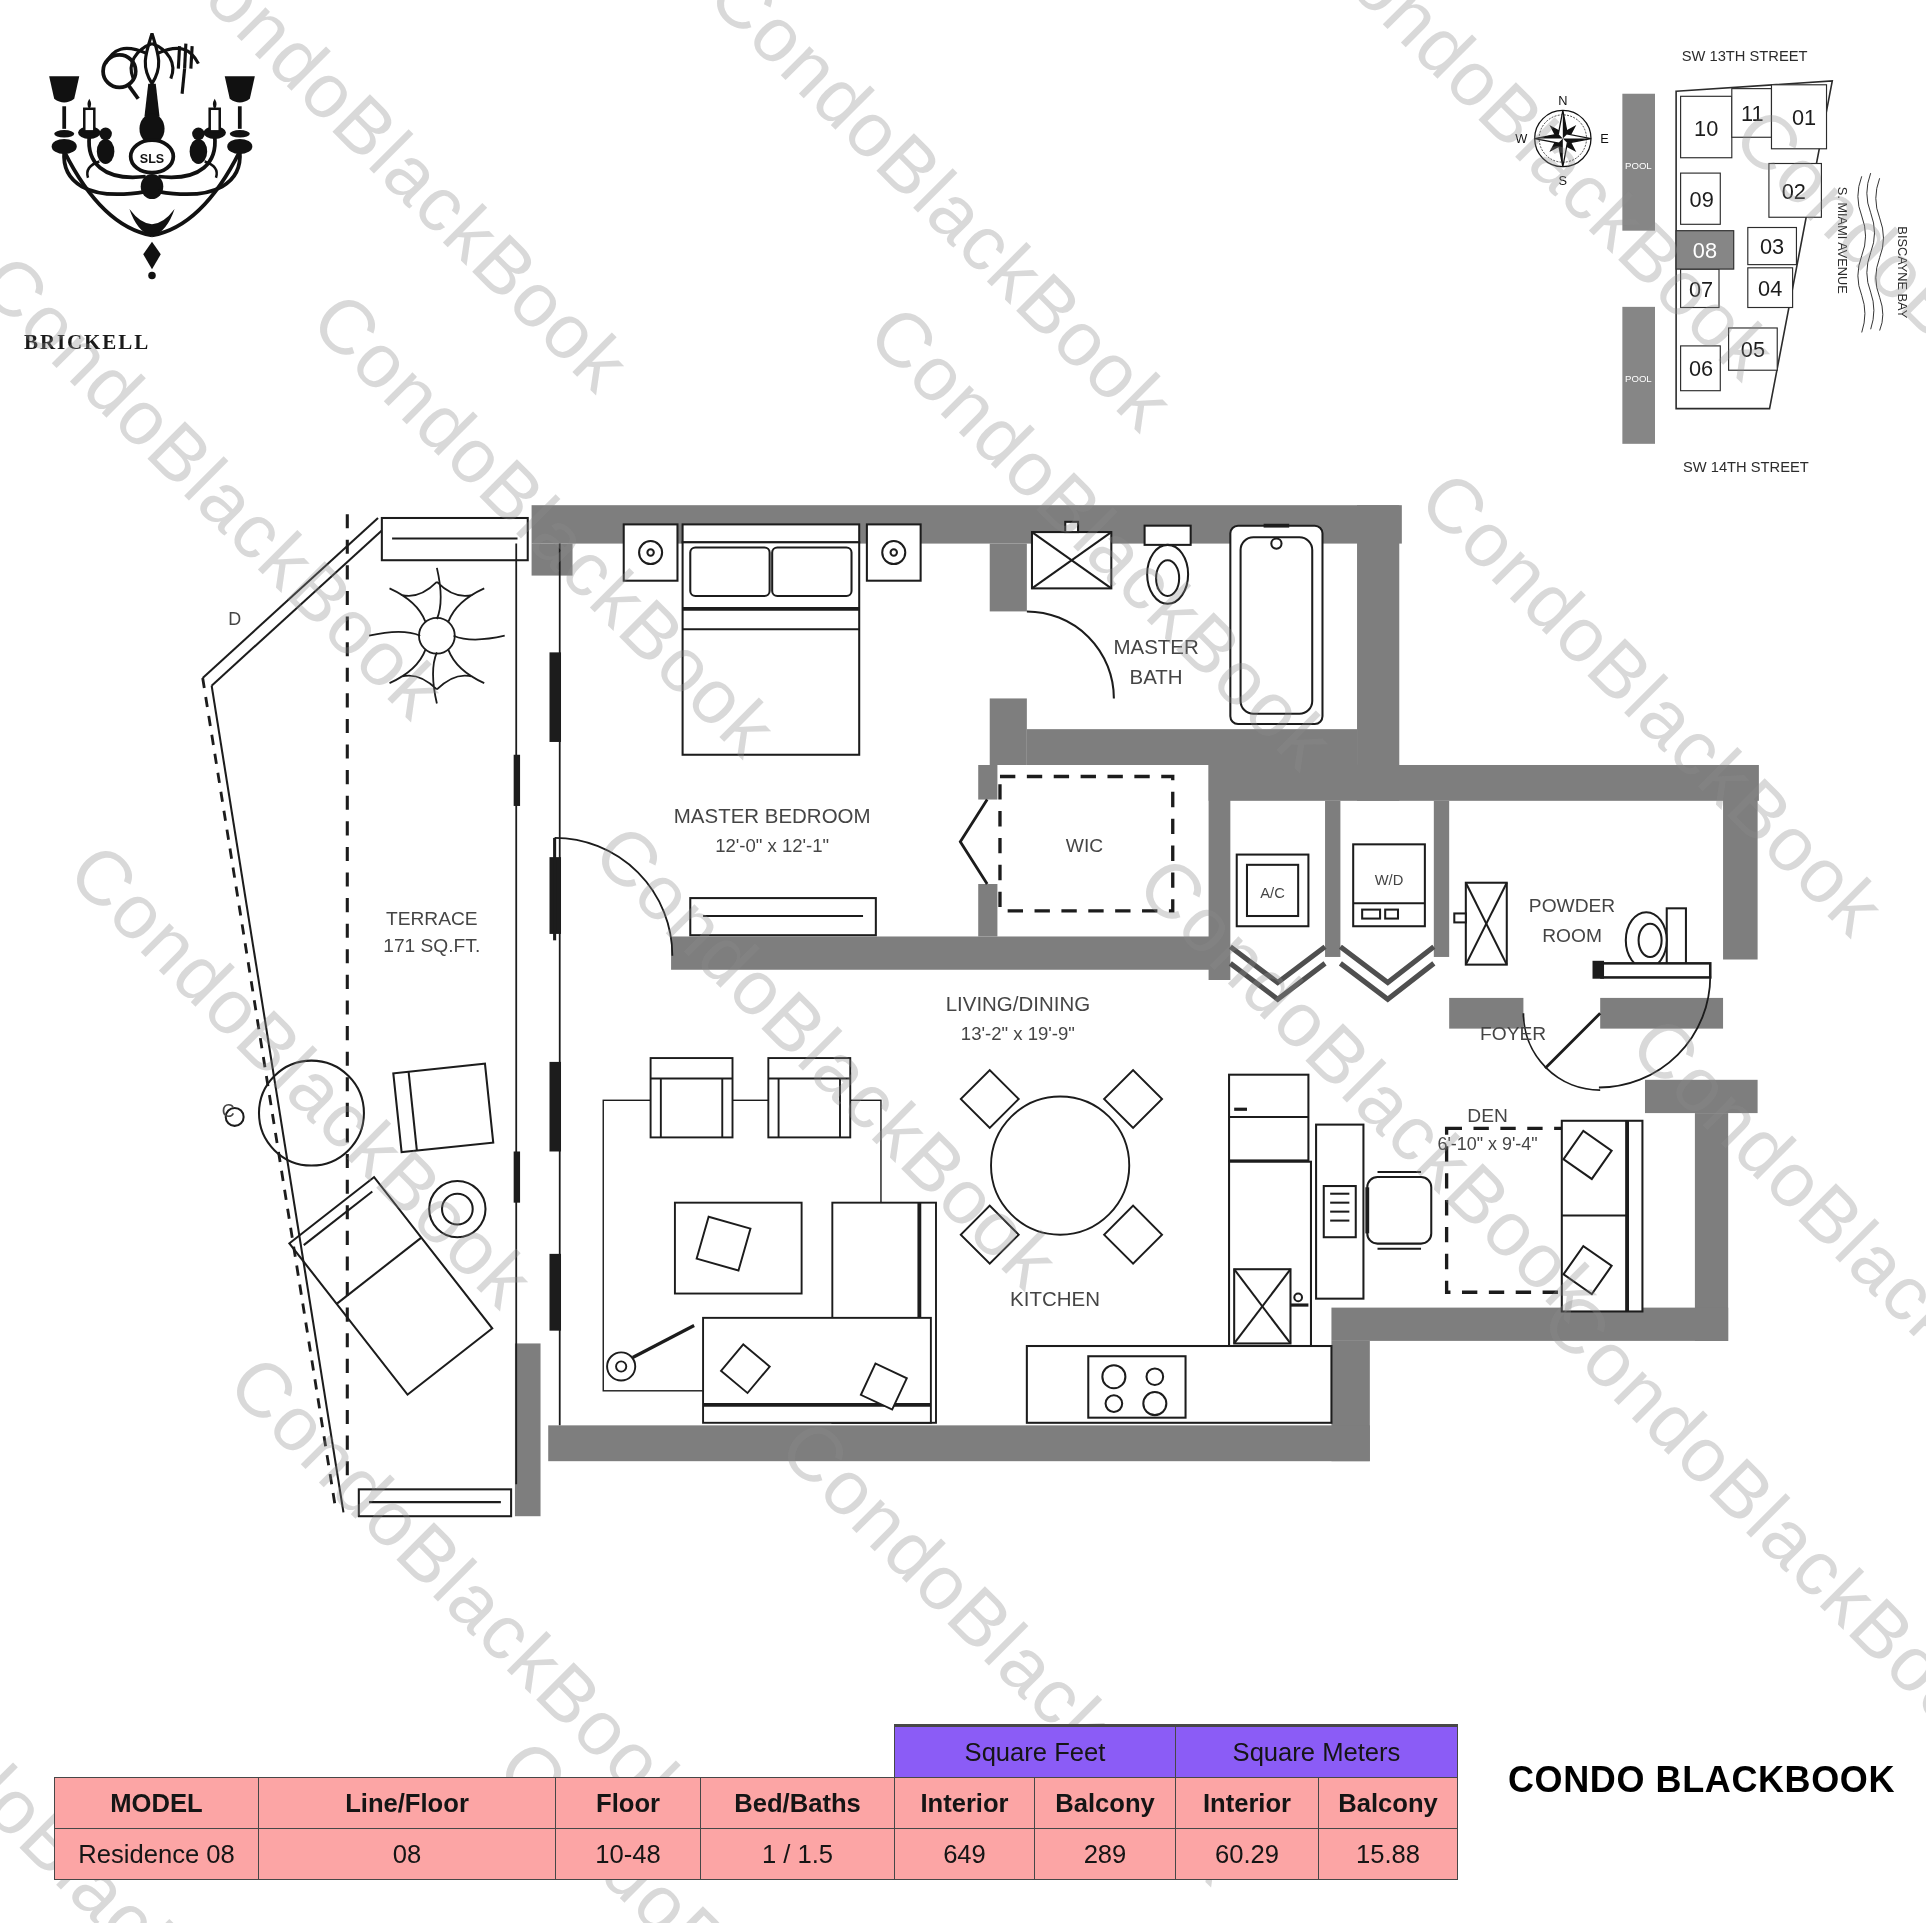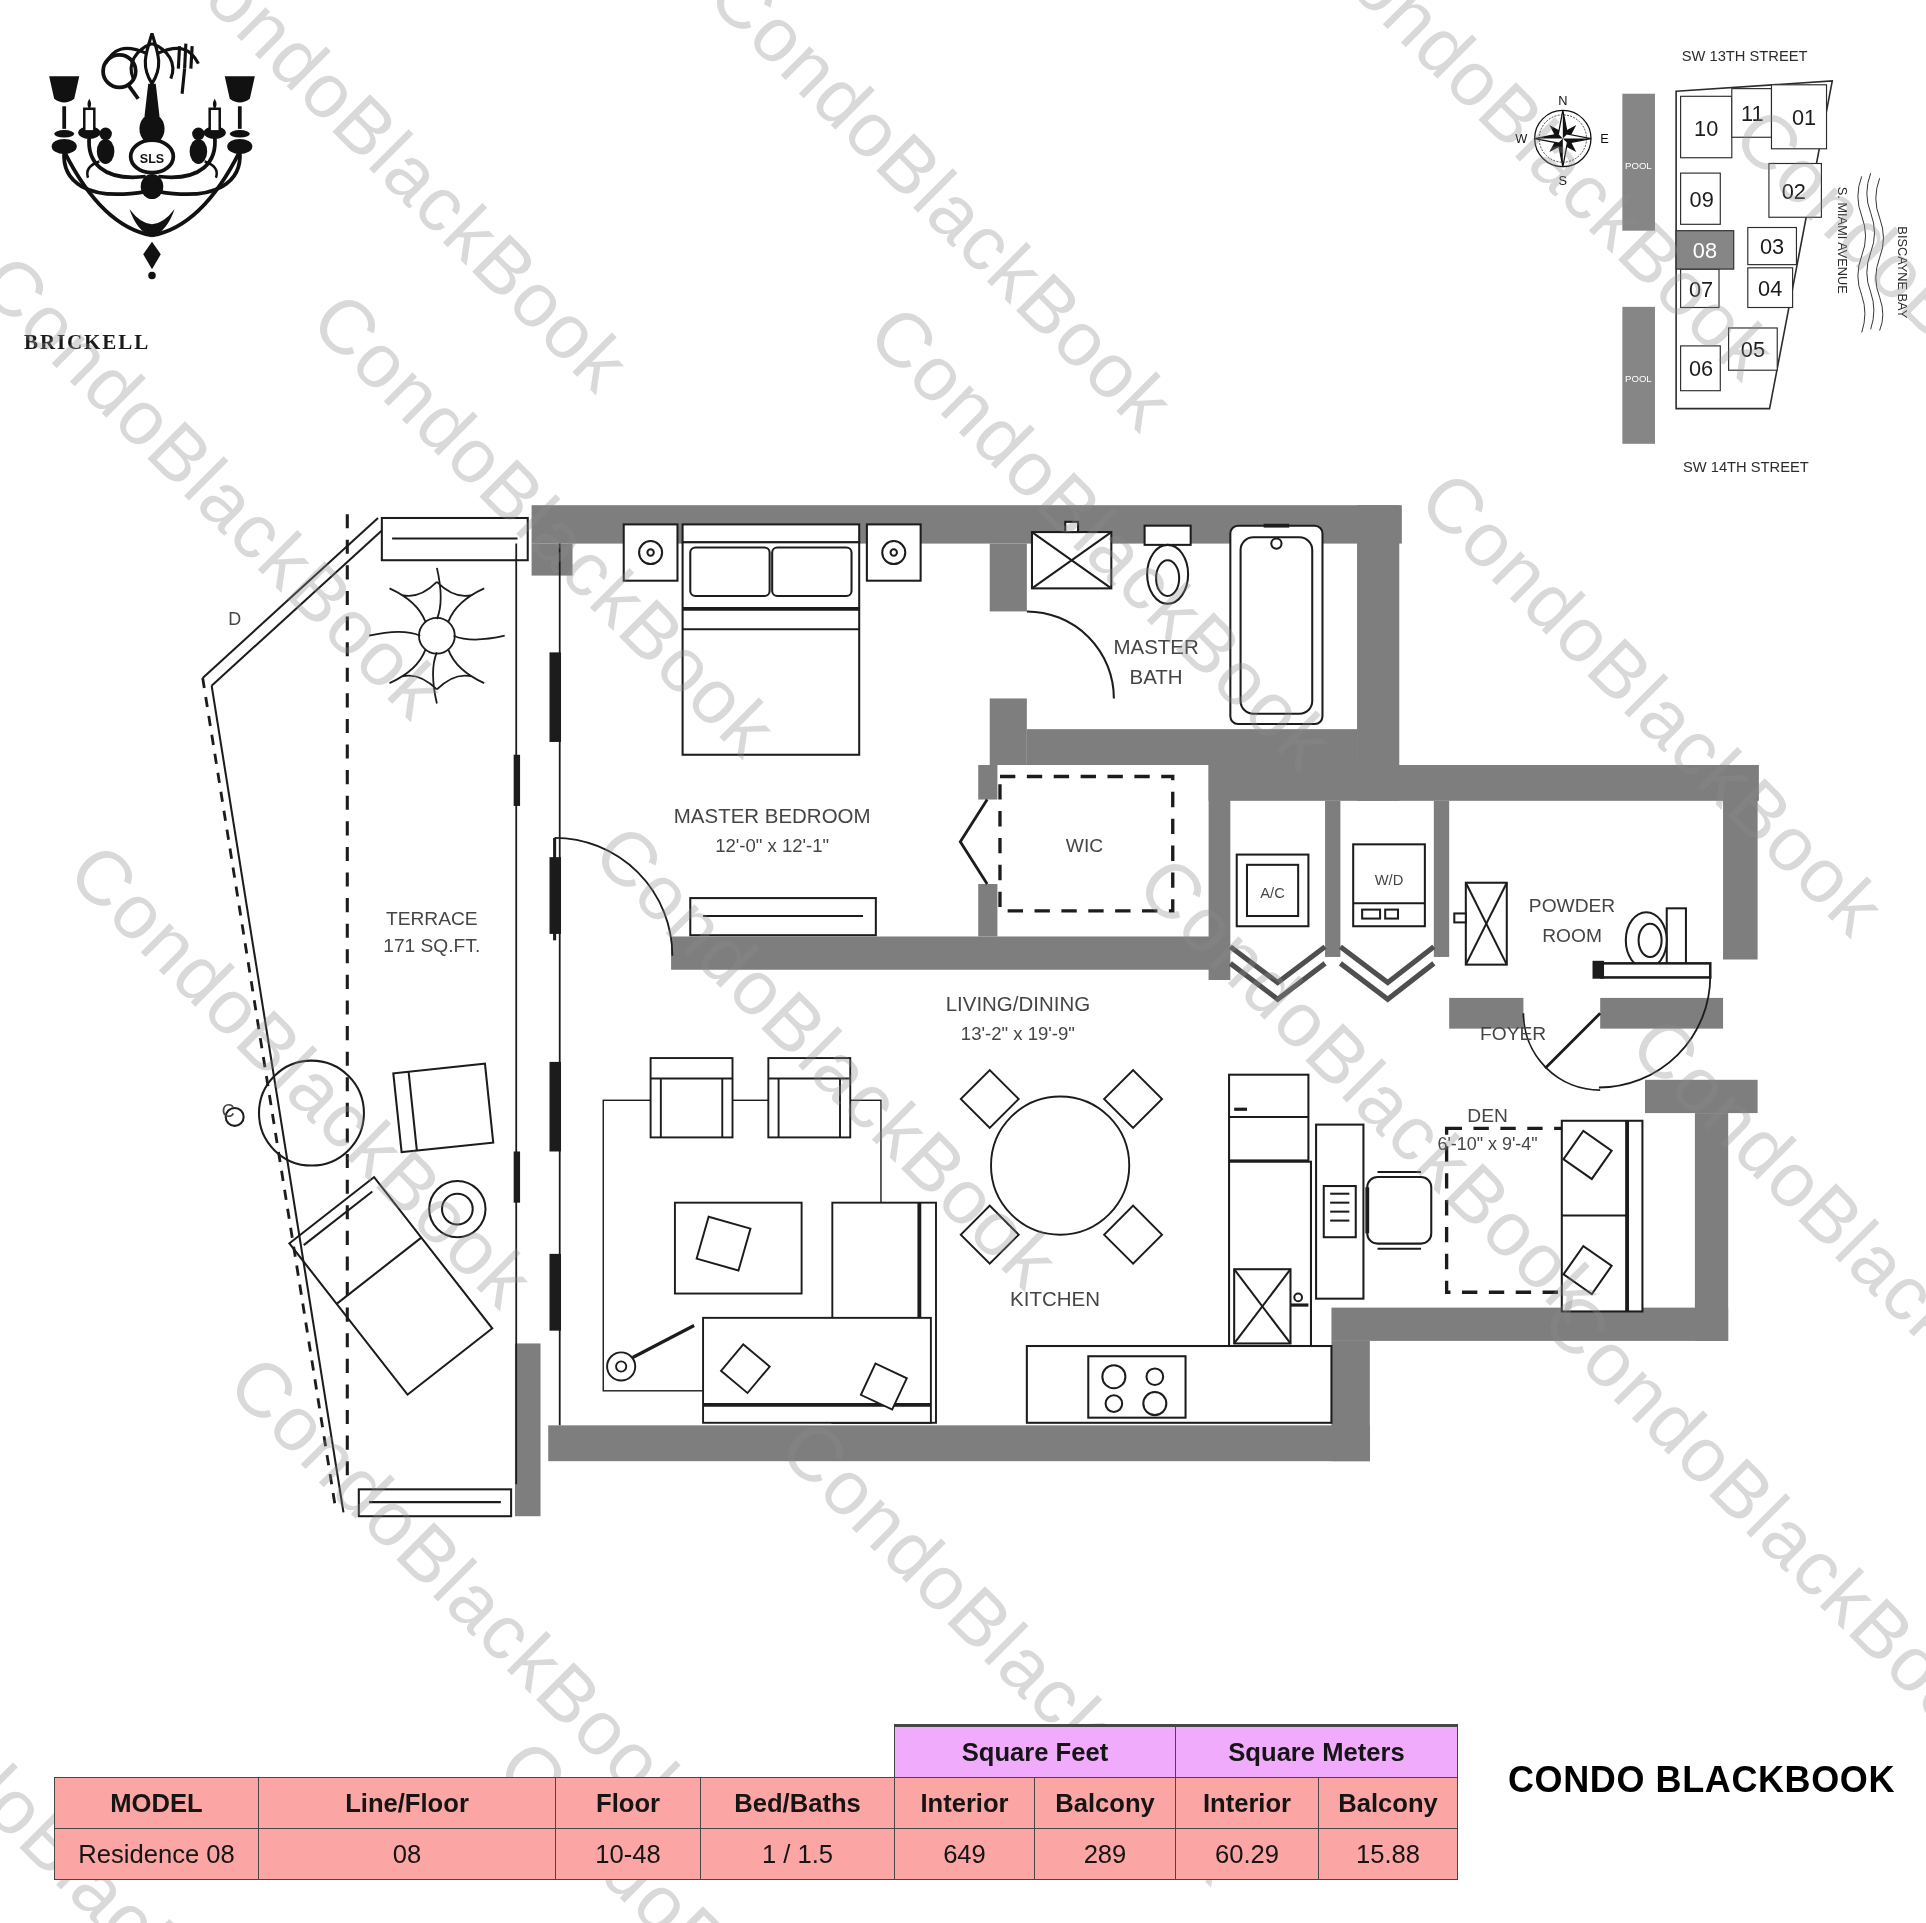--- a/index.html
+++ b/index.html
@@ -11,21 +11,21 @@
   #logo-block .brand-title{font-family:"Liberation Serif","DejaVu Serif",serif;font-weight:bold;
       font-size:27px;letter-spacing:0.6px;margin-top:1.3px;}
   #logo-block .brand-sub{font-family:"Liberation Serif","DejaVu Serif",serif;font-weight:bold;
       font-size:21px;letter-spacing:1.9px;margin-top:1px;}
   #keyplan-block{position:absolute;left:1479px;top:12.8px;z-index:2;}
   #floorplan-block{position:absolute;left:192px;top:486px;z-index:2;}
   #spec-table{position:absolute;left:54px;top:1724px;z-index:6;border-collapse:collapse;
       font-size:25.6px;text-align:center;color:#151515;background:transparent;}
   #spec-table td,#spec-table th{padding:0;height:50px;vertical-align:middle;}
   .cell-b{border:1.3px solid #474747;background:#fca5a5;}
-  .grp{border:1.3px solid #474747;border-top:3.2px solid #474747;font-weight:bold;background:#f0abfc;}
+  .grp{border:1.3px solid #474747;border-top:3.2px solid #474747;font-weight:normal;background:#8b5cf6;}
   .noborder{border:none;background:transparent;}
   .hdr{font-weight:bold;}
   #contact-block{position:absolute;left:1479px;top:1757px;width:445px;text-align:center;z-index:6;
       font-weight:bold;font-size:36px;letter-spacing:0.6px;line-height:1.3;color:#000000;}
   svg text{font-family:"Liberation Sans","DejaVu Sans",sans-serif;}
   .plan-label{fill:#454545;}
 </style>
 </head>
 <body>
 

